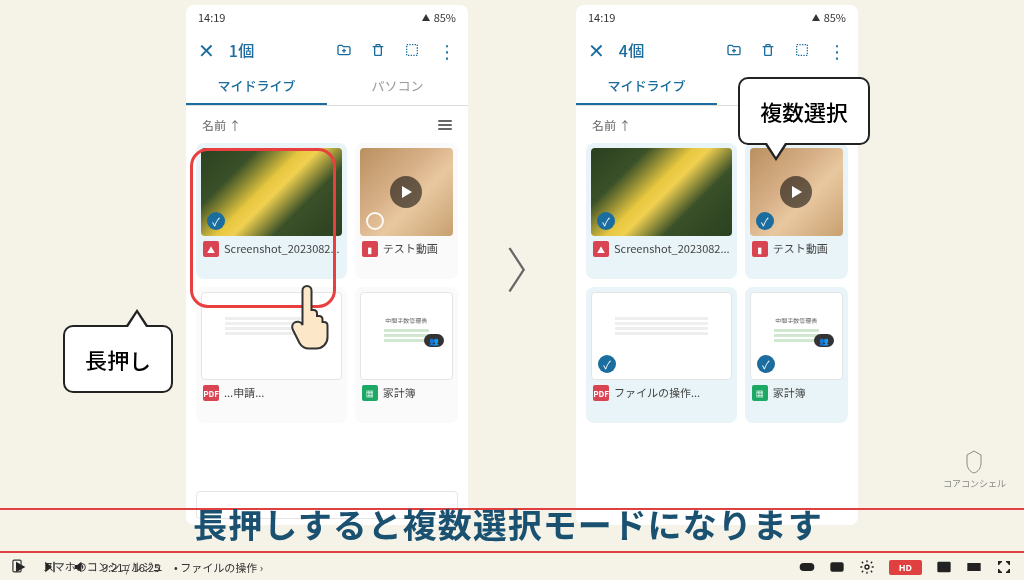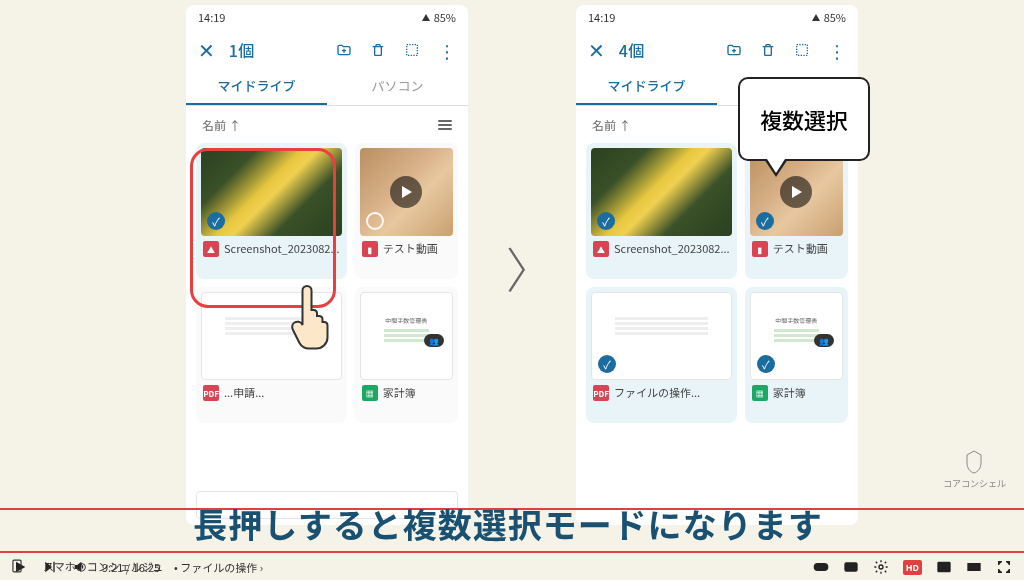--- a/index.html
+++ b/index.html
@@ -49,41 +49,41 @@
 .fi-pdf{background:#d94452}
 .fi-sh{background:#1da865}
 .fname{font-size:11px;color:#444;line-height:1.3}
 .share-b{position:absolute;bottom:32px;right:8px;background:#333;color:#fff;border-radius:10px;padding:1px 5px;font-size:8px;display:flex;gap:2px;align-items:center}
 
 .part{position:absolute;bottom:6px;left:10px;right:10px;height:28px;border:1px solid #e5e5e5;border-radius:4px;background:#fff}
 
 .hl{position:absolute;border:3.5px solid #e84040;border-radius:18px}
 .hl1{top:148px;left:190px;width:146px;height:160px}
 
-.callout{position:absolute;background:#fff;border:2.5px solid #222;border-radius:10px;padding:24px 20px;font-size:22px;font-weight:500}
+.callout{position:absolute;background:#fff;border:2.5px solid #222;border-radius:10px;padding:16px 20px;font-size:22px;font-weight:500}
 .co1{top:325px;left:63px}
 .co2{top:77px;left:738px}
 .tail{position:absolute;width:0;height:0}
 .co1 .tail{top:-18px;right:22px;border-left:12px solid transparent;border-right:12px solid transparent;border-bottom:18px solid #222}
 .co1 .tail::after{content:"";position:absolute;top:4px;left:-9px;border-left:9px solid transparent;border-right:9px solid transparent;border-bottom:14px solid #fff}
 .co2 .tail{bottom:-18px;left:24px;border-left:12px solid transparent;border-right:12px solid transparent;border-top:18px solid #222}
 .co2 .tail::after{content:"";position:absolute;bottom:4px;left:-9px;border-left:9px solid transparent;border-right:9px solid transparent;border-top:14px solid #fff}
 
 .finger{position:absolute;top:280px;left:287px}
 .arrow{position:absolute;top:232px;left:506px;font-size:48px;color:#666;font-weight:300}
 
 .caption{position:absolute;bottom:32px;left:0;right:8px;text-align:center;font-size:34px;font-weight:700;color:#1a5070;letter-spacing:1px}
 .red-line{position:absolute;left:0;right:0;height:2.5px;background:#e04040}
 .rl1{bottom:70px}
 .rl2{bottom:27px}
 
 .player{position:absolute;bottom:0;left:0;right:0;height:26px;background:rgba(0,0,0,.0);display:flex;align-items:center;padding:0 12px;gap:14px;color:#fff;font-size:11px}
 .pico{width:16px;height:16px;fill:#222}
 .player .spacer{flex:1}
-.pbadge{background:#e04040;color:#fff;font-size:9px;padding:1px 3px;border-radius:2px;font-weight:bold}
+.pbadge{background:#e04040;color:#fff;font-size:9px;padding:1px 10px;border-radius:2px;font-weight:bold}
 .ptime{color:#333;font-size:11px}
 .ptitle{color:#333;font-size:11px}
 
 .wm{position:absolute;right:18px;bottom:90px;font-size:9px;color:#888;text-align:center}
 .wm svg{display:block;margin:0 auto 2px}
 .channel{position:absolute;left:10px;bottom:6px;font-size:11px;color:#333;display:flex;align-items:center;gap:19px}
 </style>
 </head>
 <body>
 
@@ -263,20 +263,24 @@
       <div class="fmeta">
             <div class="fico fi-sh">▦</div>
             <div class="fname">家計簿</div>
           </div>
     </div>
   </div>
 </div>
 
 <div class="hl hl1"></div>
 
+<div class="callout co1">
+  <span>長押し</span>
+  <div class="tail"></div>
+</div>
 <div class="callout co2">
   <span>複数選択</span>
   <div class="tail"></div>
 </div>
 
 <div class="finger">
   <svg width="52" height="72" viewBox="0 0 52 72">
         <path d="M20 6c2.5 0 4.5 2 4.5 4.5V30h2c2 0 3.5 1.5 3.5 3.5V36h2c2 0 3.5 1.5 3.5 3.5V42h1.5c2 0 3.5 1.5 3.5 3.5v12c0 6-5 11-11 11H22c-4 0-7.5-2-9.5-5.5L6 50c-1.5-2.5-1-6 1.5-7.5s6-1 7.5 1.5l.5 1V10.5C15.5 8 17.5 6 20 6z" fill="#fce8c8" stroke="#333" stroke-width="2"></path>
       </svg>
 </div>

